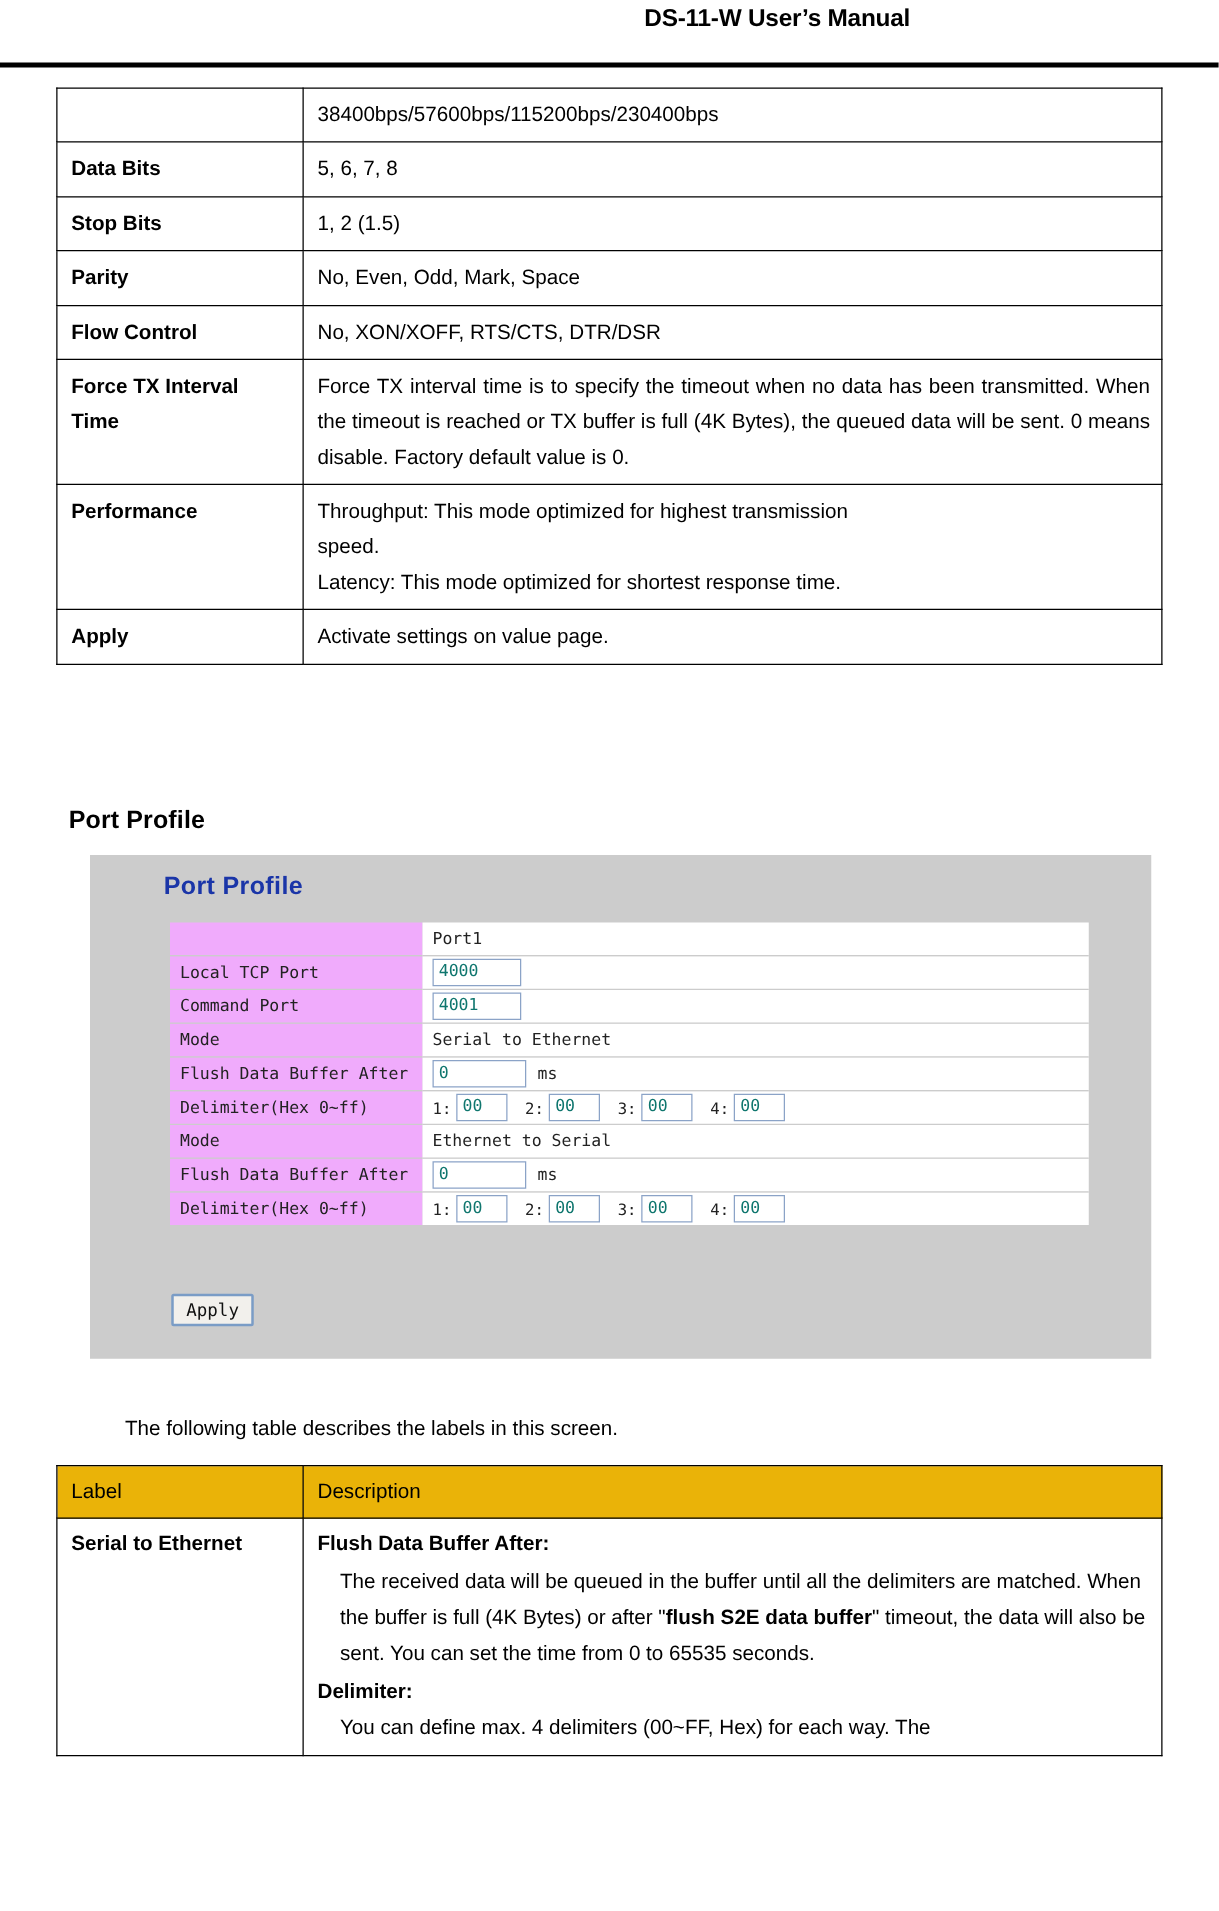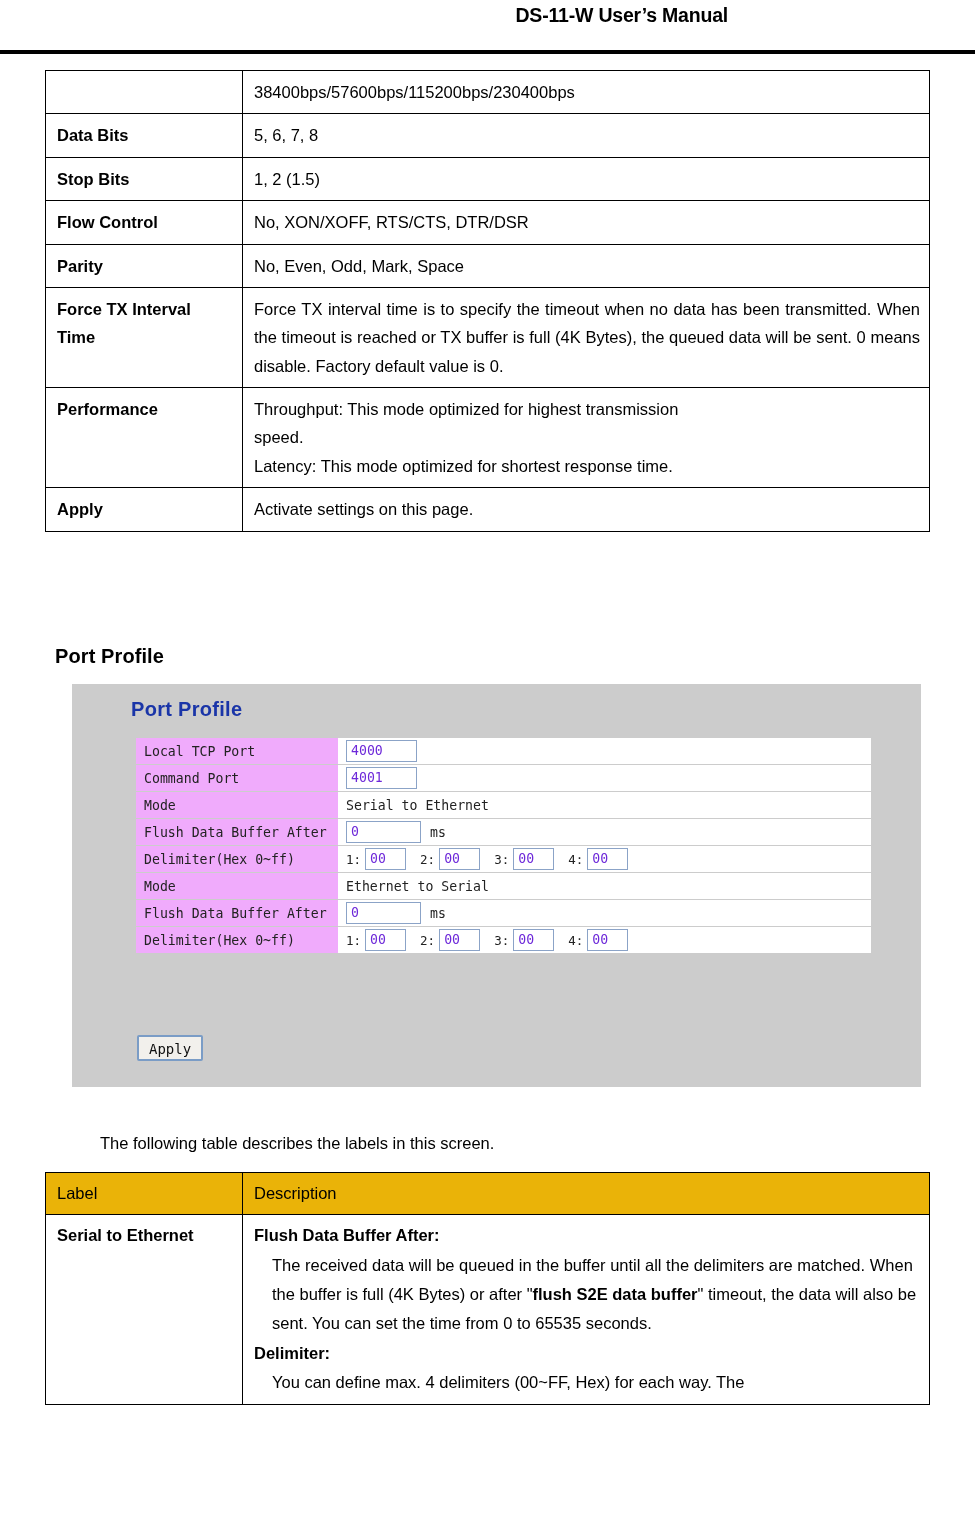--- a/index.html
+++ b/index.html
@@ -154,21 +154,21 @@
   .shot-table tr:last-child td {
     border-bottom: none;
   }
 
   .tb {
     display: inline-block;
     border: 1px solid #8ba3c7;
     background: #ffffff;
     font-family: "DejaVu Sans Mono", monospace;
     font-size: 13.2px;
-    color: #6d28d9;
+    color: #0f766e;
     line-height: 18px;
     height: 18px;
     padding: 1px 3px 1px 4px;
     box-sizing: content-box;
     vertical-align: middle;
   }
   .tb-port { width: 62px; }
   .tb-flush { width: 66px; }
   .tb-hex { width: 32px; }
   .unit {
@@ -245,57 +245,61 @@
     </tr>
     <tr>
       <td class="label">Data Bits</td>
       <td>5, 6, 7, 8</td>
     </tr>
     <tr>
       <td class="label">Stop Bits</td>
       <td>1, 2 (1.5)</td>
     </tr>
     <tr>
+      <td class="label">Parity</td>
+      <td>No, Even, Odd, Mark, Space</td>
+    </tr>
+    <tr>
       <td class="label">Flow Control</td>
       <td>No, XON/XOFF, RTS/CTS, DTR/DSR</td>
-    </tr>
-    <tr>
-      <td class="label">Parity</td>
-      <td>No, Even, Odd, Mark, Space</td>
     </tr>
     <tr>
       <td class="label">Force TX Interval Time</td>
       <td class="just">Force TX interval time is to specify the timeout when no data has been transmitted.  When the timeout is reached or TX buffer is full (4K Bytes), the queued data will be sent.  0 means disable.  Factory default value is 0.</td>
     </tr>
     <tr>
       <td class="label">Performance</td>
       <td>
         <div>Throughput: This mode optimized for highest transmission</div>
         <div>speed.</div>
         <div>Latency: This mode optimized for shortest response time.</div>
       </td>
     </tr>
     <tr>
       <td class="label">Apply</td>
-      <td>Activate settings on this page.</td>
+      <td>Activate settings on value page.</td>
     </tr>
   </tbody>
 </table>
 
 <div class="section-heading">Port Profile</div>
 
 <div class="shot">
   <div class="shot-title">Port Profile</div>
 
   <table class="shot-table">
     <colgroup>
         <col class="sc1">
         <col class="sc2">
       </colgroup>
     <tbody>
+      <tr>
+        <td class="k"></td>
+        <td class="v">Port1</td>
+      </tr>
 
       <tr>
         <td class="k">Local TCP Port</td>
         <td class="v">
           <span class="tb tb-port">4000</span>
         </td>
       </tr>
 
       <tr>
         <td class="k">Command Port</td>

